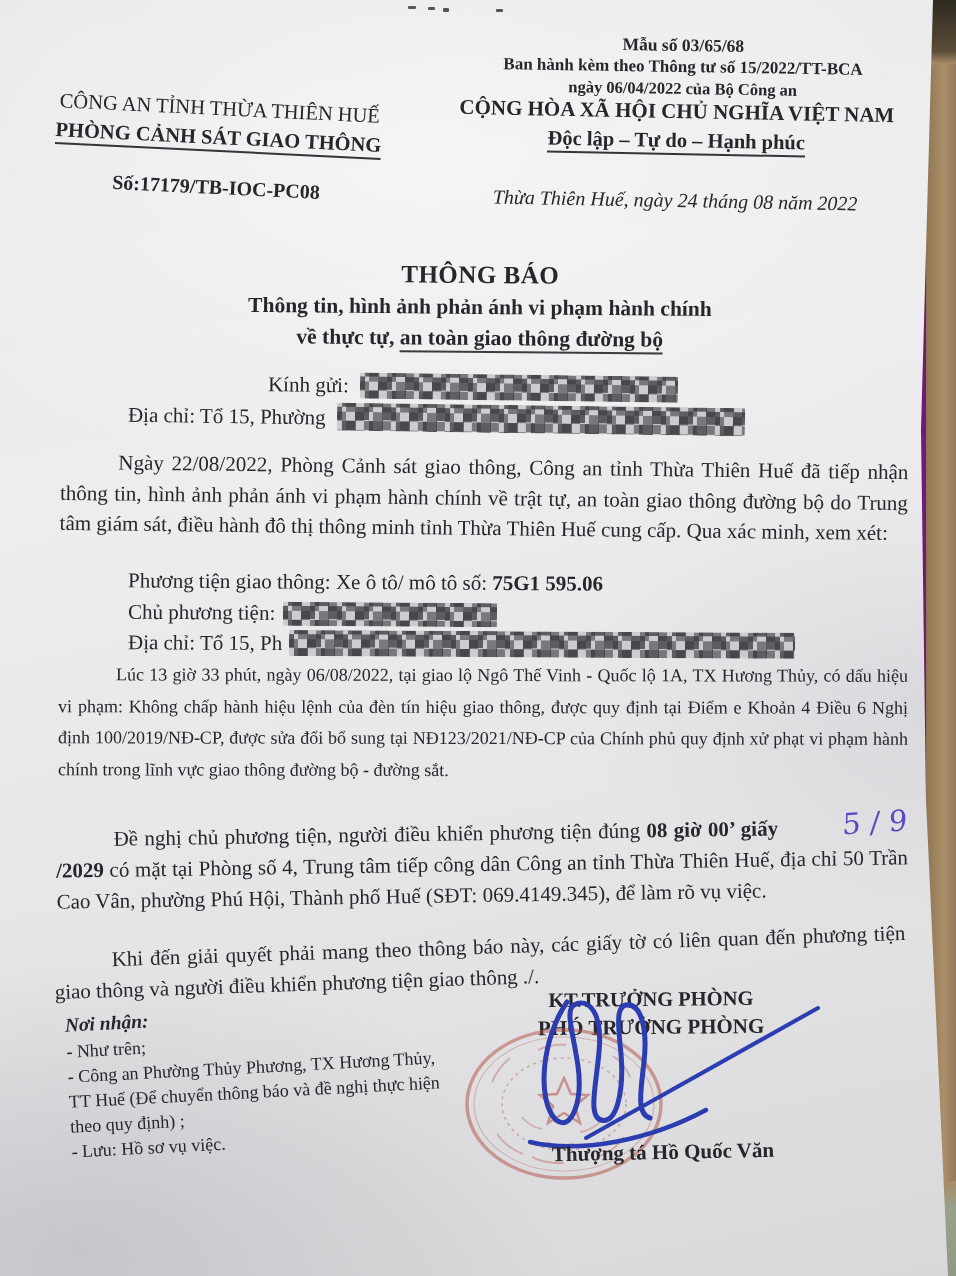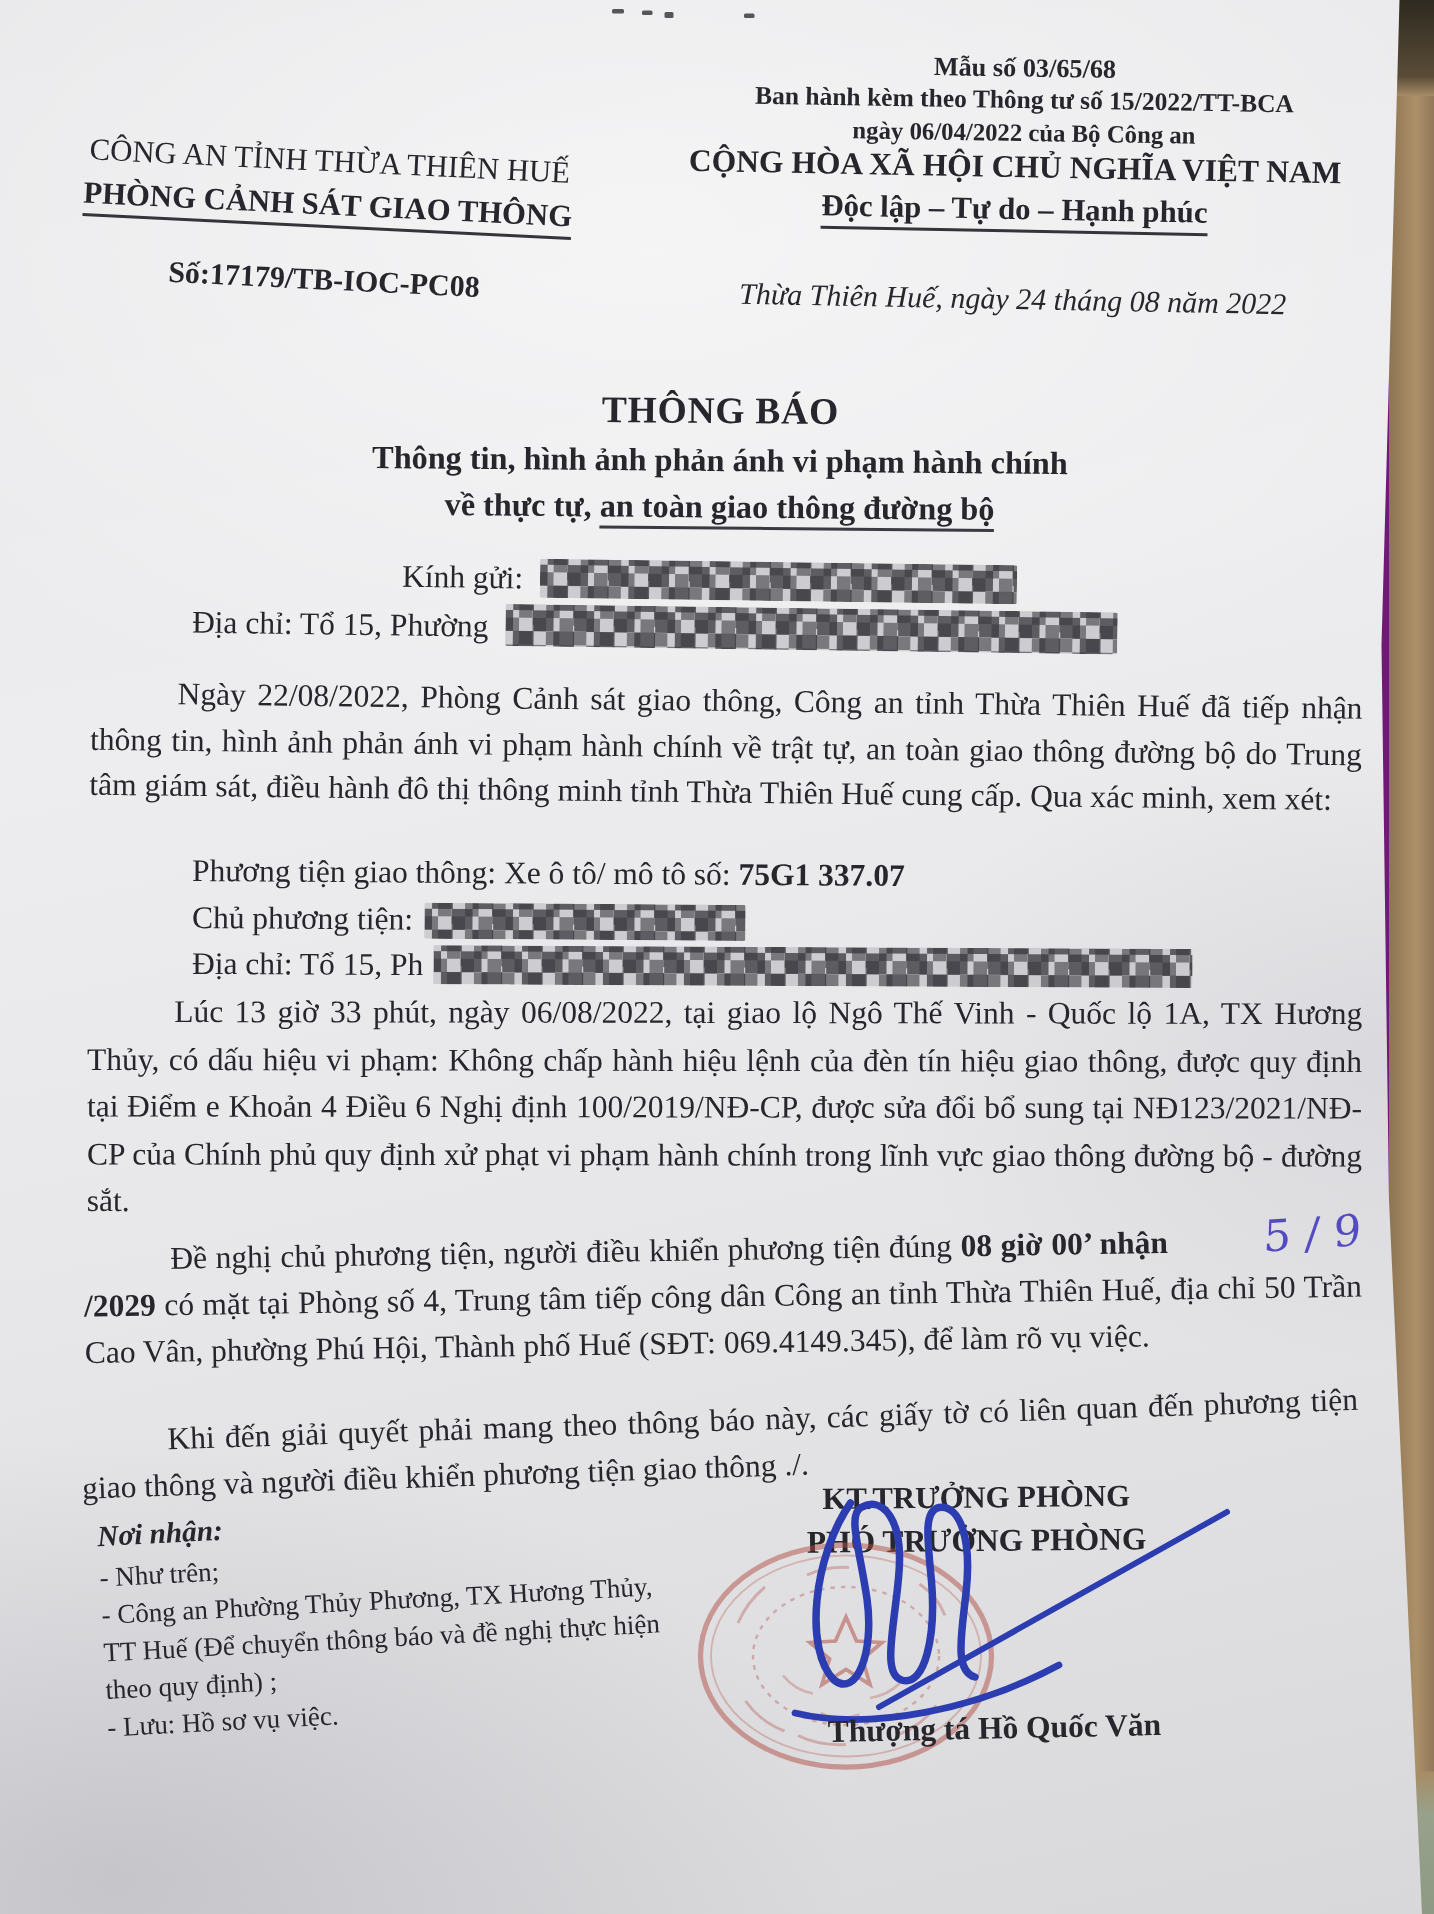--- a/index.html
+++ b/index.html
@@ -55,21 +55,21 @@
   .title .s1{font-size:21.5px;line-height:31px;font-weight:bold;}
   .title .s2{font-size:21.5px;line-height:31px;font-weight:bold;}
 
   .line{position:absolute;font-size:21px;white-space:nowrap;}
   .kinhgui{left:268px;top:374px;transform:rotate(.8deg);}
   .diachi1{left:128px;top:404px;transform:rotate(.8deg);}
   .p1{left:60px;top:452px;width:848px;font-size:21px;line-height:30.5px;transform:rotate(.7deg);}
   .vline{left:128px;top:570px;transform:rotate(.4deg);}
   .oline{left:128px;top:601px;transform:rotate(.4deg);}
   .diachi2{left:128px;top:631px;transform:rotate(.3deg);}
-  .p2{left:58px;top:660px;width:850px;font-size:21px;line-height:31.5px;transform:rotate(.1deg);}
+  .p2{left:58px;top:660px;width:850px;font-size:18px;line-height:31.5px;transform:rotate(.1deg);}
   .p3{left:56px;top:818px;width:852px;font-size:21px;line-height:31px;transform:rotate(-.9deg);}
   .p4{left:54px;top:932px;width:852px;font-size:21px;line-height:31px;transform:rotate(-1.9deg);}
 
   .hand{
     display:inline-block;min-width:110px;text-align:center;
     color:#544bc2;font-size:29px;line-height:20px;
     transform:rotate(-3deg) skewX(-6deg);
     font-family:"DejaVu Serif",serif;font-weight:400;
   }
 
@@ -139,35 +139,35 @@
       <span class="redact" style="width:318px;"></span>
     </div>
     <div class="sec line diachi1">
       <span>Địa chỉ: Tổ 15, Phường</span>
       <span class="redact" style="width:408px;height:28px;"></span>
     </div>
 
     <div class="sec p1 just indent">Ngày 22/08/2022, Phòng Cảnh sát giao thông, Công an tỉnh Thừa Thiên Huế đã tiếp nhận thông tin, hình ảnh phản ánh vi phạm hành chính về trật tự, an toàn giao thông đường bộ do Trung tâm giám sát, điều hành đô thị thông minh tỉnh Thừa Thiên Huế cung cấp. Qua xác minh, xem xét:</div>
 
     <div class="sec line vline">
-      <span>Phương tiện giao thông: Xe ô tô/ mô tô số: </span><span class="b">75G1 337.07</span>
+      <span>Phương tiện giao thông: Xe ô tô/ mô tô số: </span><span class="b">75G1 595.06</span>
     </div>
     <div class="sec line oline">
       <span>Chủ phương tiện:</span>
       <span class="redact" style="width:214px;height:24px;margin-left:2px;"></span>
     </div>
     <div class="sec line diachi2">
       <span>Địa chỉ: Tổ 15, Ph</span>
       <span class="redact" style="width:506px;height:26px;margin-left:2px;"></span>
     </div>
 
     <div class="sec p2 just indent">Lúc 13 giờ 33 phút, ngày 06/08/2022, tại giao lộ Ngô Thế Vinh - Quốc lộ 1A, TX Hương Thủy, có dấu hiệu vi phạm: Không chấp hành hiệu lệnh của đèn tín hiệu giao thông, được quy định tại Điểm e Khoản 4 Điều 6 Nghị định 100/2019/NĐ-CP, được sửa đổi bổ sung tại NĐ123/2021/NĐ-CP của Chính phủ quy định xử phạt vi phạm hành chính trong lĩnh vực giao thông đường bộ - đường sắt.</div>
 
     <div class="sec p3 just indent">
-      <span>Đề nghị chủ phương tiện, người điều khiển phương tiện đúng </span><span class="b">08 giờ 00’</span><span class="b"> nhận </span><span class="hand">5 / 9</span><span class="b"> /2029 </span><span>có mặt tại Phòng số 4, Trung tâm tiếp công dân Công an tỉnh Thừa Thiên Huế, địa chỉ 50 Trần Cao Vân, phường Phú Hội, Thành phố Huế (SĐT: 069.4149.345), để làm rõ vụ việc.</span>
+      <span>Đề nghị chủ phương tiện, người điều khiển phương tiện đúng </span><span class="b">08 giờ 00’</span><span class="b"> giấy </span><span class="hand">5 / 9</span><span class="b"> /2029 </span><span>có mặt tại Phòng số 4, Trung tâm tiếp công dân Công an tỉnh Thừa Thiên Huế, địa chỉ 50 Trần Cao Vân, phường Phú Hội, Thành phố Huế (SĐT: 069.4149.345), để làm rõ vụ việc.</span>
     </div>
 
     <div class="sec p4 just indent">Khi đến giải quyết phải mang theo thông báo này, các giấy tờ có liên quan đến phương tiện giao thông và người điều khiển phương tiện giao thông ./.</div>
 
     <div class="sec noinhan">
       <div class="lbl">Nơi nhận:</div>
       <div class="it">- Như trên;</div>
       <div class="it">- Công an Phường Thủy Phương, TX Hương Thủy, TT Huế (Để chuyển thông báo và đề nghị thực hiện theo quy định) ;</div>
       <div class="it">- Lưu: Hồ sơ vụ việc.</div>
     </div>

